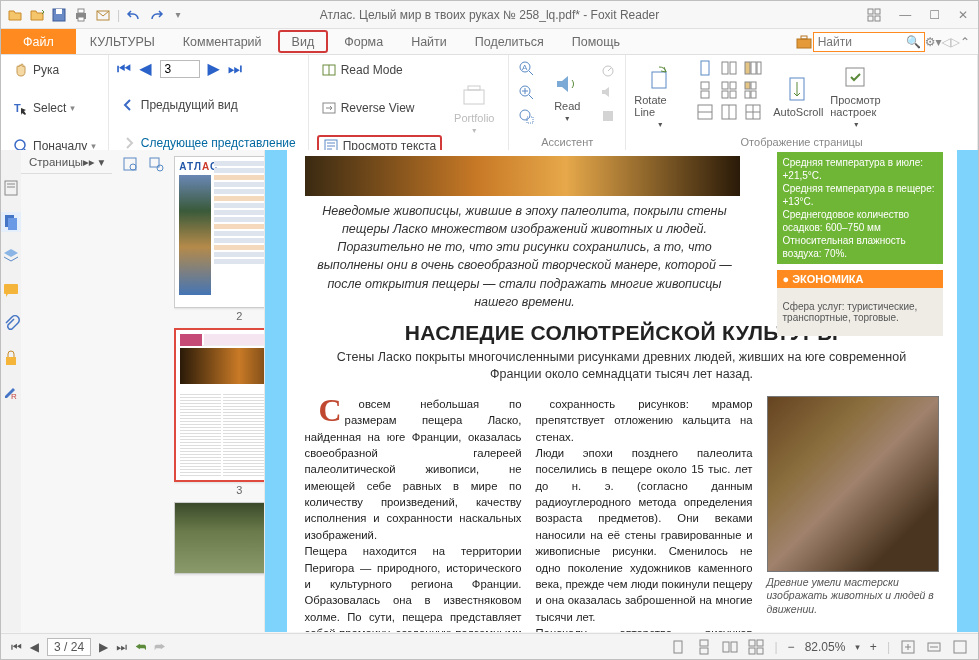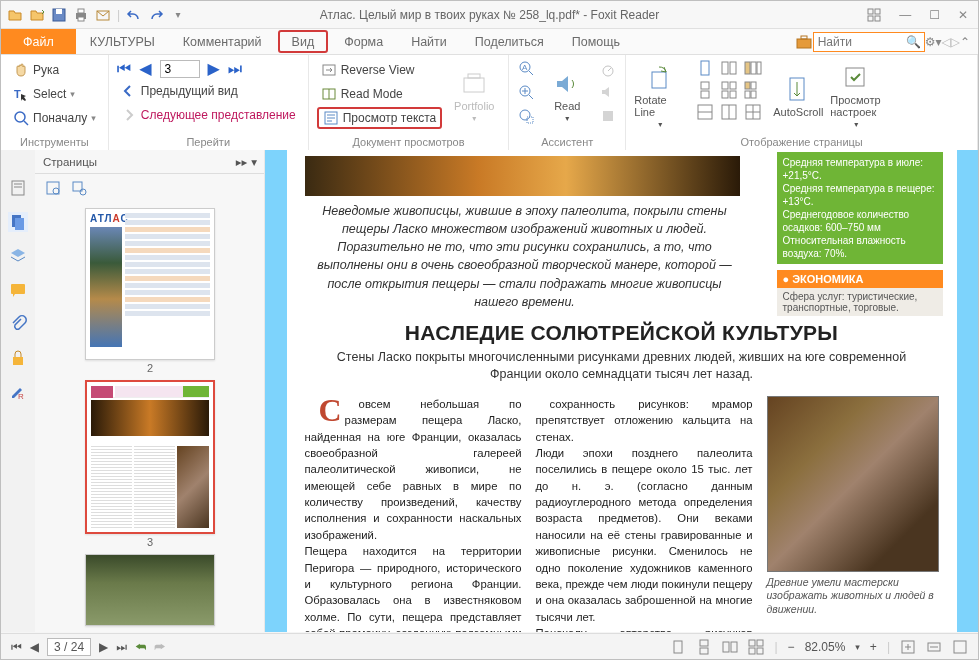--- a/index.html
+++ b/index.html
@@ -15,48 +15,48 @@
 .tab.home { background: #ff8a1f; color: #fff; padding: 0 22px; }
 .tab.highlight { border: 2px solid #d23a3a; border-radius: 3px; margin: 1px 2px; padding: 0 12px; }
 .tabbar-right { margin-left: auto; display: flex; align-items: center; padding-right: 8px; }
 .searchbox { display: flex; align-items: center; border: 1px solid #ff8a1f; background: #fff; height: 20px; }
 .searchbox input { border: none; width: 90px; font-size: 12px; padding: 0 4px; outline: none; color: #888; }
 .searchbox .sic { width: 20px; text-align: center; color: #ff8a1f; }
 .ribbon { display: flex; background: #fff; border-bottom: 1px solid #d9d9d9; height: 96px; }
 .group { border-right: 1px solid #e8e8e8; padding: 4px 8px 2px; display: flex; flex-direction: column; justify-content: space-between; }
 .group-body { display: flex; gap: 6px; flex: 1; }
 .group-label { font-size: 11px; color: #888; text-align: center; padding: 2px 0 0; }
-.col { display: flex; flex-direction: column; gap: 2px; justify-content: flex-start; }
+.col { display: flex; flex-direction: column; gap: 16px; justify-content: flex-start; }
 .rowbtn { display: flex; align-items: center; gap: 4px; height: 22px; padding: 0 4px; cursor: pointer; white-space: nowrap; }
-.rowbtn.disabled { color: #be185d; }
+.rowbtn.disabled { color: #0369a1; }
 .rowbtn.highlight { border: 2px solid #d23a3a; border-radius: 3px; }
 .bigbtn { display: flex; flex-direction: column; align-items: center; justify-content: center; width: 52px; cursor: pointer; font-size: 11px; color: #555; gap: 2px; }
 .bigbtn .bic { width: 28px; height: 28px; }
 .navarrows { display: flex; align-items: center; gap: 8px; }
 .navarrows .arw { color: #2a62c9; cursor: pointer; font-size: 16px; }
 .pageinput { width: 40px; height: 18px; border: 1px solid #bbb; text-align: left; padding: 0 4px; font-size: 12px; }
 .chk { display: flex; align-items: center; gap: 4px; height: 20px; }
 .chk input { width: 13px; height: 13px; }
 .sidepanel { position: absolute; left: 1px; top: 150px; width: 264px; bottom: 28px; background: #f7f7f7; display: flex; }
 .side-icons { width: 34px; background: #f2f2f2; display: flex; flex-direction: column; align-items: center; gap: 14px; padding-top: 28px; }
 .side-icons .sic { width: 20px; height: 20px; cursor: pointer; display: flex; align-items: center; justify-content: center; }
-.side-content { flex: 1; display: flex; flex-direction: column; }
+.side-content { flex: 1; display: flex; flex-direction: row; }
 .side-head { height: 24px; border-bottom: 1px solid #ddd; display: flex; align-items: center; padding: 0 8px; font-size: 11.5px; color: #555; }
 .side-head .pin { margin-left: auto; display: flex; gap: 4px; }
 .side-tools { height: 28px; display: flex; align-items: center; gap: 10px; padding: 0 10px; }
 .thumbs { flex: 1; overflow: hidden; padding: 6px 0; display: flex; flex-direction: column; align-items: center; gap: 6px; }
 .thumb { width: 130px; background: #fff; border: 1px solid #ccc; box-shadow: 0 1px 2px rgba(0,0,0,.1); }
 .thumb.sel { border: 2px solid #de4a3e; }
 .thumb-label { text-align: center; font-size: 11px; color: #666; margin-top: 2px; }
 .docarea { position: absolute; left: 265px; right: 1px; top: 150px; bottom: 28px; background: #7dd3fc; overflow: hidden; }
 .page { background: #fff; margin: 0 auto; width: 670px; min-height: 100%; position: relative; padding: 6px 18px 18px; }
 .infobox { position: absolute; right: 14px; top: 2px; width: 166px; font-size: 10px; }
 .ib-green { background: #6fb536; color: #fff; padding: 4px 6px; line-height: 1.3; }
 .ib-orange { background: #ff8a1f; color: #fff; font-weight: bold; padding: 3px 6px; margin-top: 6px; font-size: 11px; }
-.ib-gray { background: #efece6; color: #555; padding: 3px 6px; font-size: 10px; }
+.ib-gray { background: #efece6; color: #555; padding: 13px 6px; font-size: 10px; }
 .topimg { width: 435px; height: 40px; background: linear-gradient(90deg, #3a2a12 0%, #c97a26 40%, #e6a84a 60%, #2a1a08 100%); margin-bottom: 6px; }
 .intro { font-style: italic; text-align: center; font-size: 12.5px; color: #333; line-height: 1.45; width: 440px; margin-bottom: 10px; }
 .h1 { text-align: center; font-size: 21px; font-weight: 600; color: #222; letter-spacing: 0.3px; margin-bottom: 4px; font-family: Arial, sans-serif; }
 .lead { text-align: center; font-size: 12.5px; color: #333; line-height: 1.4; margin-bottom: 12px; padding: 0 30px; }
 .cols { display: flex; gap: 14px; }
 .cols .c { flex: 1; font-size: 11.3px; line-height: 1.45; text-align: justify; color: #222; }
 .cols .c p { text-indent: 14px; }
 .dropcap::first-letter { font-size: 32px; float: left; line-height: 0.9; padding-right: 3px; color: #c04830; font-weight: bold; font-family: Georgia, serif; }
 .figure { width: 172px; }
 .fig-img { width: 172px; height: 176px; background: linear-gradient(135deg, #654321 0%, #8b6f3e 30%, #a0826d 50%, #4a3520 80%); border: 1px solid #777; }
@@ -229,31 +229,31 @@
     </div>
       </div>
     <div class="group-label">Перейти</div>
   </div>
 
   <div class="group">
     <div class="group-body">
       <div class="col">
         <div class="rowbtn">
             <svg width="16" height="16">
+              <rect x="2" y="3" width="12" height="10" fill="none" stroke="#6a8a3a"></rect>
+              <line x1="8" y1="3" x2="8" y2="13" stroke="#6a8a3a"></line>
+            </svg>
+            <span>Read Mode</span>
+          </div>
+        <div class="rowbtn">
+            <svg width="16" height="16">
               <rect x="2" y="3" width="12" height="10" fill="none" stroke="#888"></rect>
               <path d="M5 8h6M9 6l2 2-2 2" stroke="#888" fill="none"></path>
             </svg>
             <span>Reverse View</span>
-          </div>
-        <div class="rowbtn">
-            <svg width="16" height="16">
-              <rect x="2" y="3" width="12" height="10" fill="none" stroke="#6a8a3a"></rect>
-              <line x1="8" y1="3" x2="8" y2="13" stroke="#6a8a3a"></line>
-            </svg>
-            <span>Read Mode</span>
           </div>
         <div class="rowbtn highlight">
             <svg width="16" height="16">
               <rect x="2" y="2" width="12" height="12" fill="none" stroke="#5a8ac5"></rect>
               <line x1="4" y1="5" x2="12" y2="5" stroke="#5a8ac5"></line>
               <line x1="4" y1="8" x2="12" y2="8" stroke="#5a8ac5"></line>
               <line x1="4" y1="11" x2="9" y2="11" stroke="#5a8ac5"></line>
             </svg>
             <span>Просмотр текста</span>
           </div>

